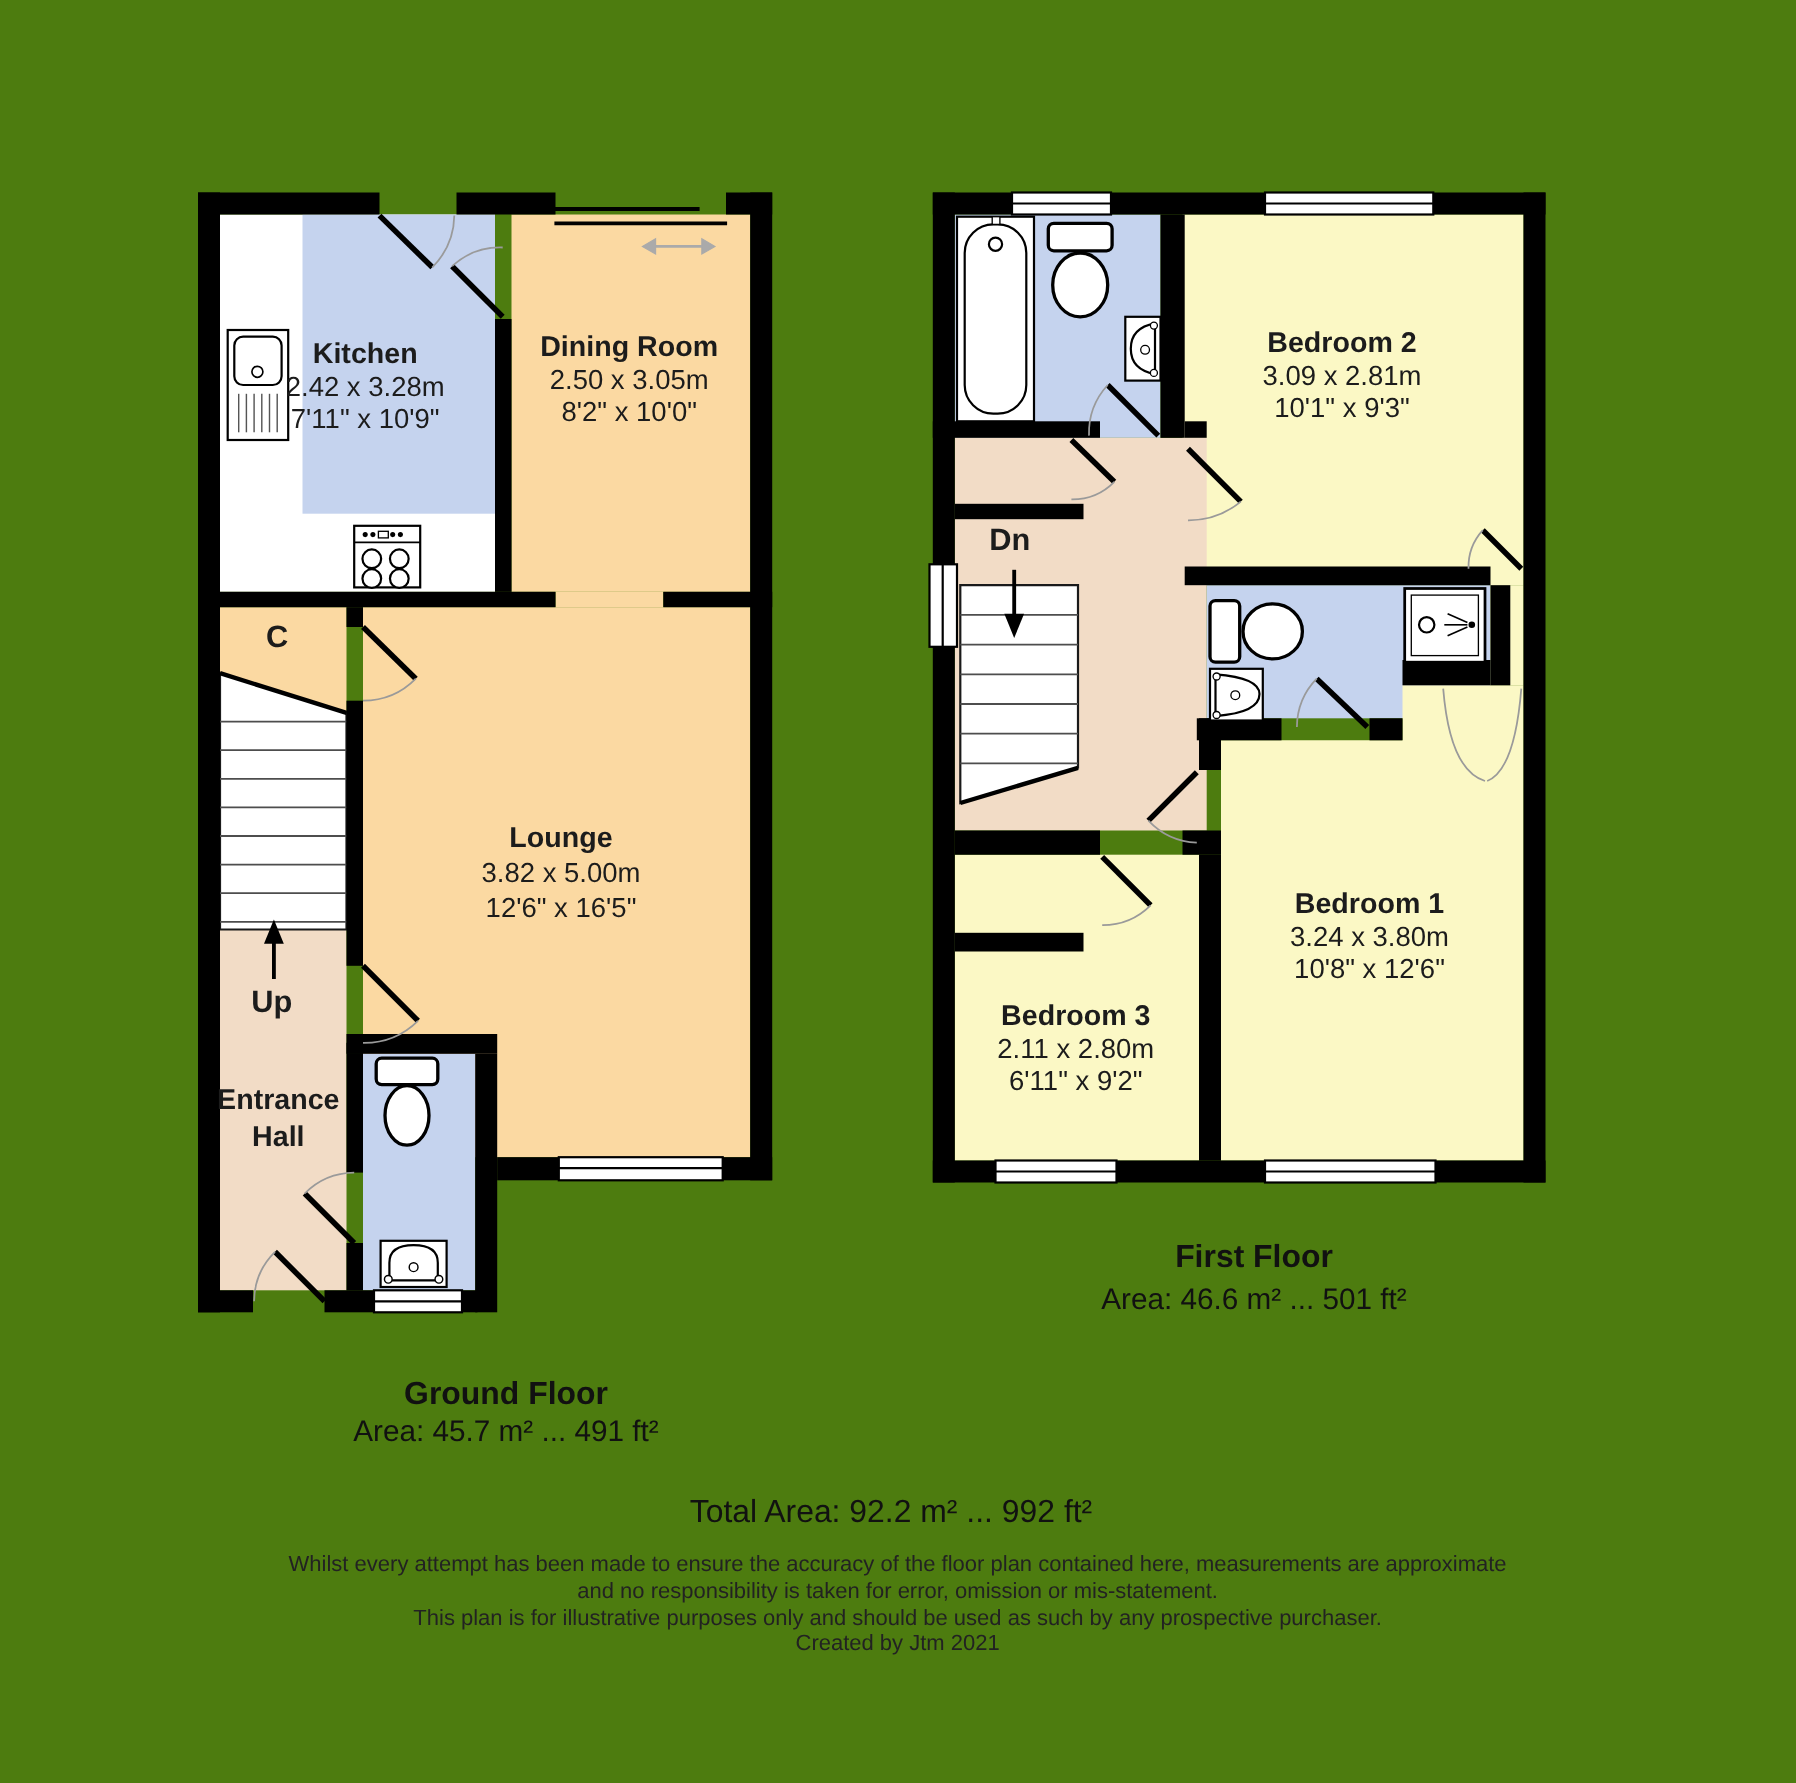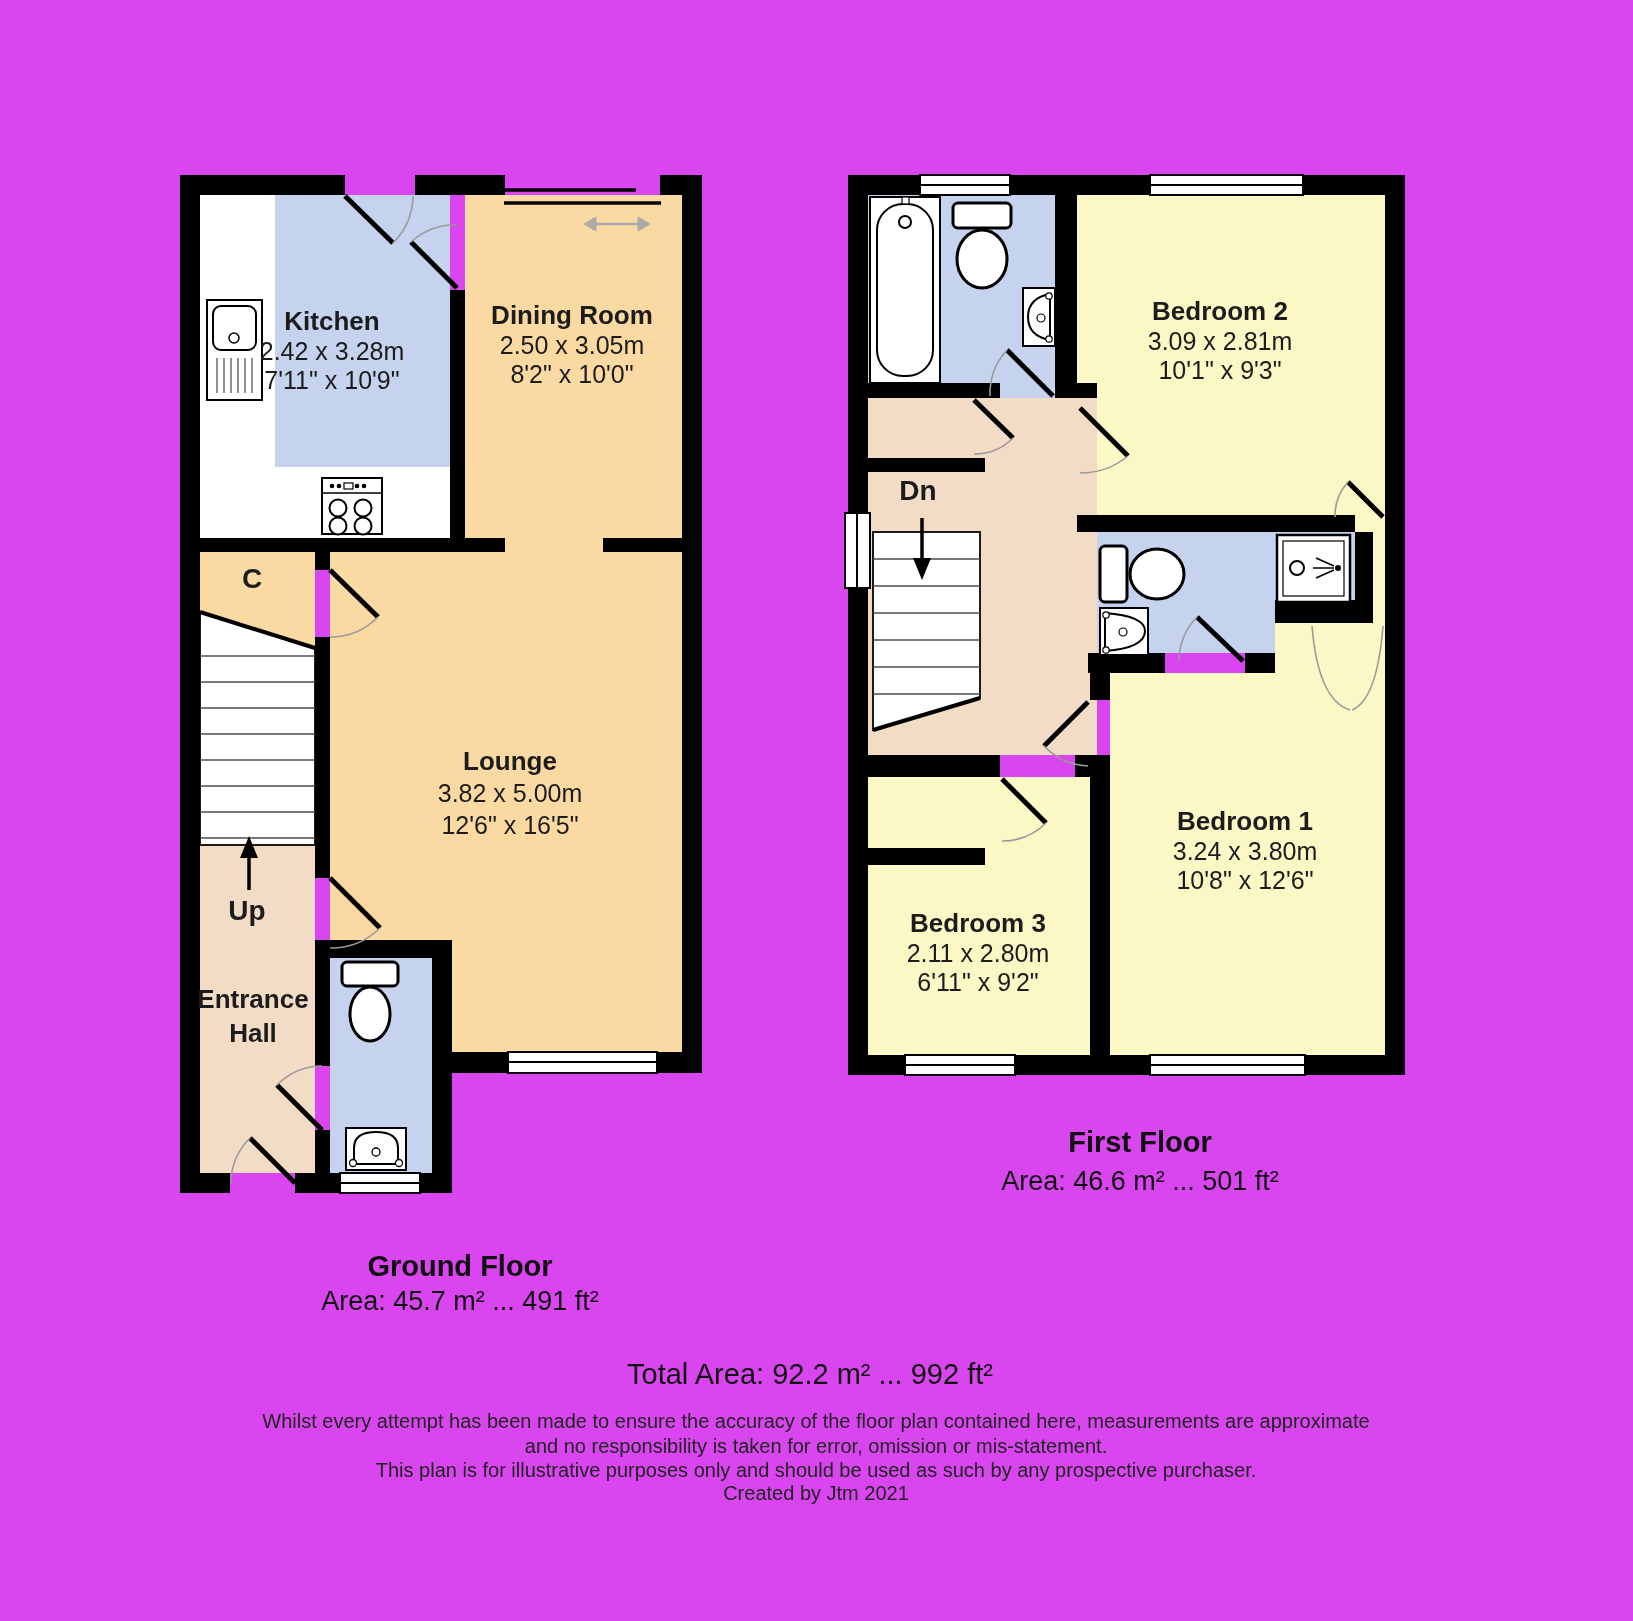--- a/index.html
+++ b/index.html
@@ -1,16 +1,16 @@
 <!DOCTYPE html>
 <html><head>
 <meta charset="utf-8">
 <style>
   html,body{margin:0;padding:0;background:#ffffff;}
-  .canvas{position:relative;width:1633px;height:1621px;background:#d946ef;overflow:hidden;
+  .canvas{position:relative;width:1633px;height:1621px;background:#4d7c0f;overflow:hidden;
           font-family:"Liberation Sans", sans-serif;}
   svg{display:block;}
   .room-name{font:700 26px "Liberation Sans", sans-serif;fill:#1c1c1c;}
   .room-dim{font:400 25px "Liberation Sans", sans-serif;fill:#1c1c1c;}
   .tiny-label{font:700 28px "Liberation Sans", sans-serif;fill:#1c1c1c;}
   .floor-title{font:700 29px "Liberation Sans", sans-serif;fill:#111;}
   .floor-area{font:400 27px "Liberation Sans", sans-serif;fill:#111;}
   .total-area{font:400 29px "Liberation Sans", sans-serif;fill:#111;}
   .disc{font:400 20px "Liberation Sans", sans-serif;fill:#222;}
   .wall{fill:#000;}

